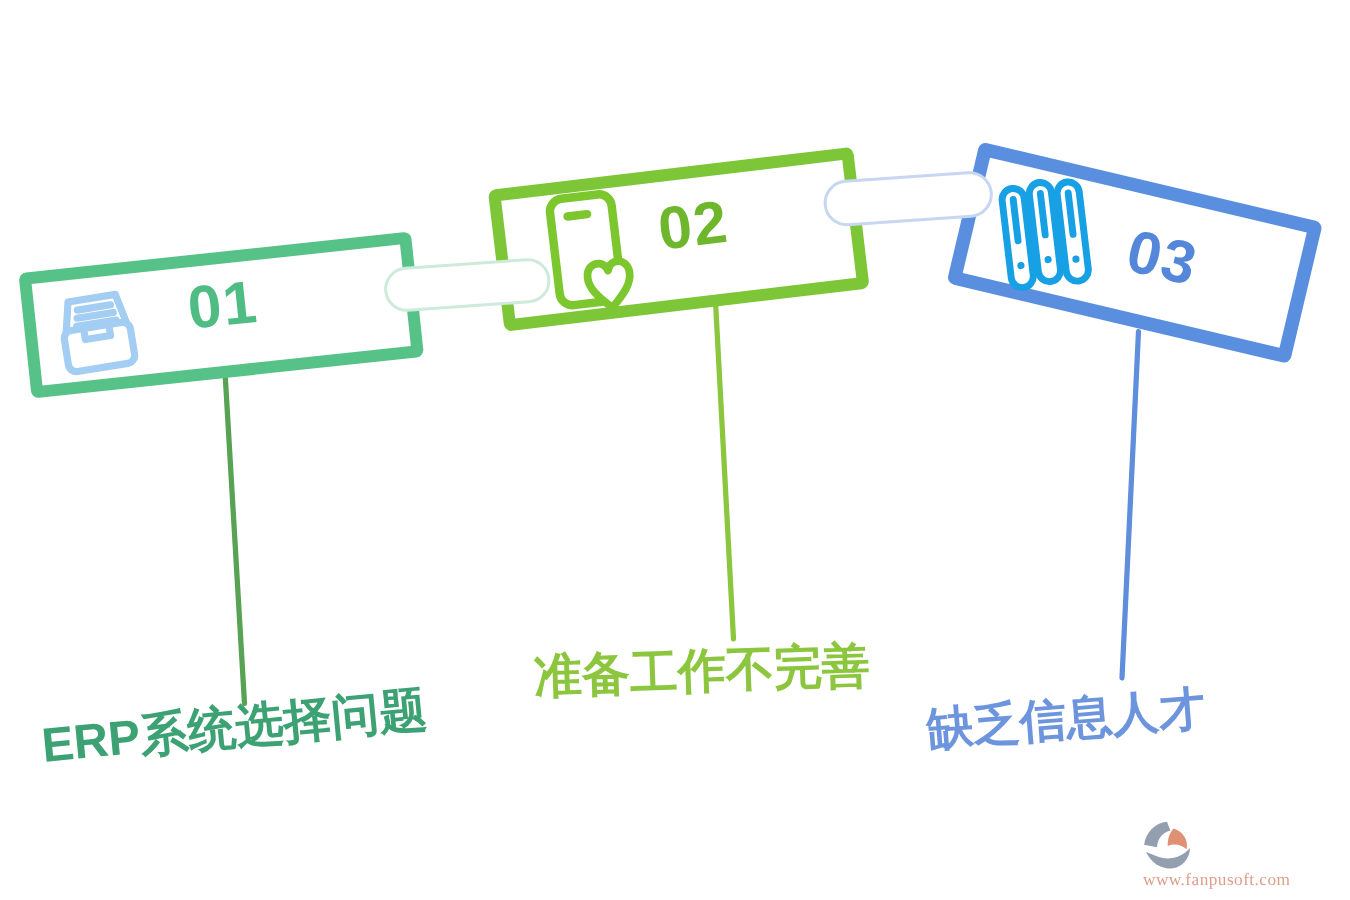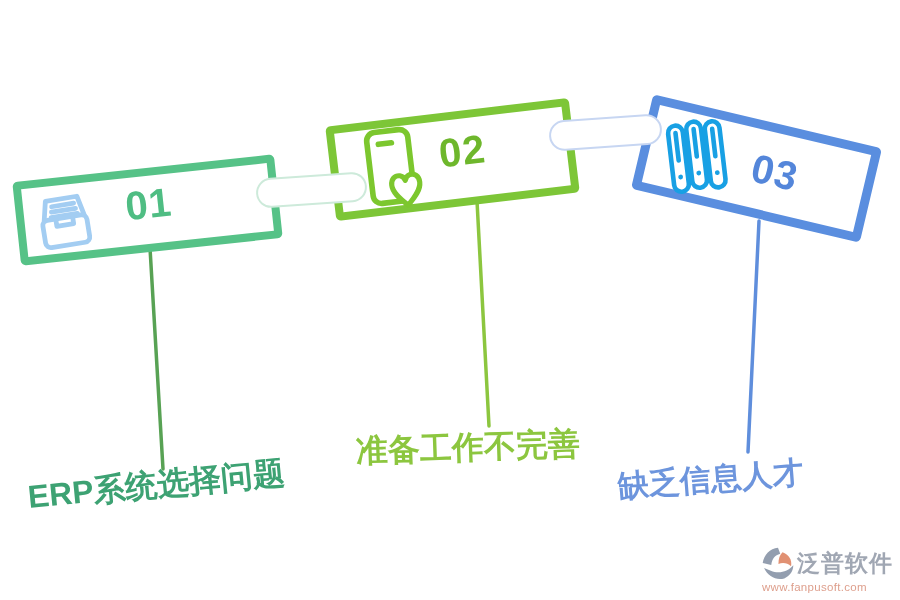--- a/index.html
+++ b/index.html
@@ -127,20 +127,21 @@
     margin-left: 1px;
     line-height: 1.1;
   }
   .brand-url {
     font-size: 11.5px;
     color: #d9917c;
     letter-spacing: 0.3px;
     margin-top: 0px;
     margin-left: 2px;
     line-height: 1;
+    font-family: Liberation Serif, serif;
   }
 </style>
 </head>
 <body>
 
 <div id="stage">
 
   <svg id="lines-overlay" viewBox="0 0 900 600" xmlns="http://www.w3.org/2000/svg">
     <line x1="150" y1="248" x2="163" y2="469" stroke-width="3.5" stroke-linecap="round" stroke="#58a254"></line>
     <line x1="477" y1="201" x2="489" y2="426" stroke-width="3.5" stroke-linecap="round" stroke="#8cc63f"></line>
@@ -198,18 +199,17 @@
   <div class="step-label label-2">准备工作不完善</div>
   <div class="step-label label-3">缺乏信息人才</div>
 
   <div class="watermark">
     <div class="watermark-row">
       <svg width="36" height="36" viewBox="0 0 40 40" xmlns="http://www.w3.org/2000/svg">
         <path d="M20,2 C11,3 4.5,9.5 3,19 L12.5,21 C13.5,13.5 16.5,10.5 22.5,8.5 Z" fill="#8591a4"></path>
         <path d="M25,7 C32,9.5 36,15.5 34.5,22.5 C30.5,19 25.5,18 20.5,20 C20.5,14 22,10 25,7 Z" fill="#de8260"></path>
         <path d="M4.5,24.5 C9,34 18,38.5 27,36 C33.5,33.5 37,27.5 37,21.5 C31,28.5 21,31.5 12,27.5 Z" fill="#8591a4"></path>
       </svg>
-      <div class="brand-name">泛普软件</div>
     </div>
     <div class="brand-url">www.fanpusoft.com</div>
   </div>
 
 </div>
 
 </body></html>

